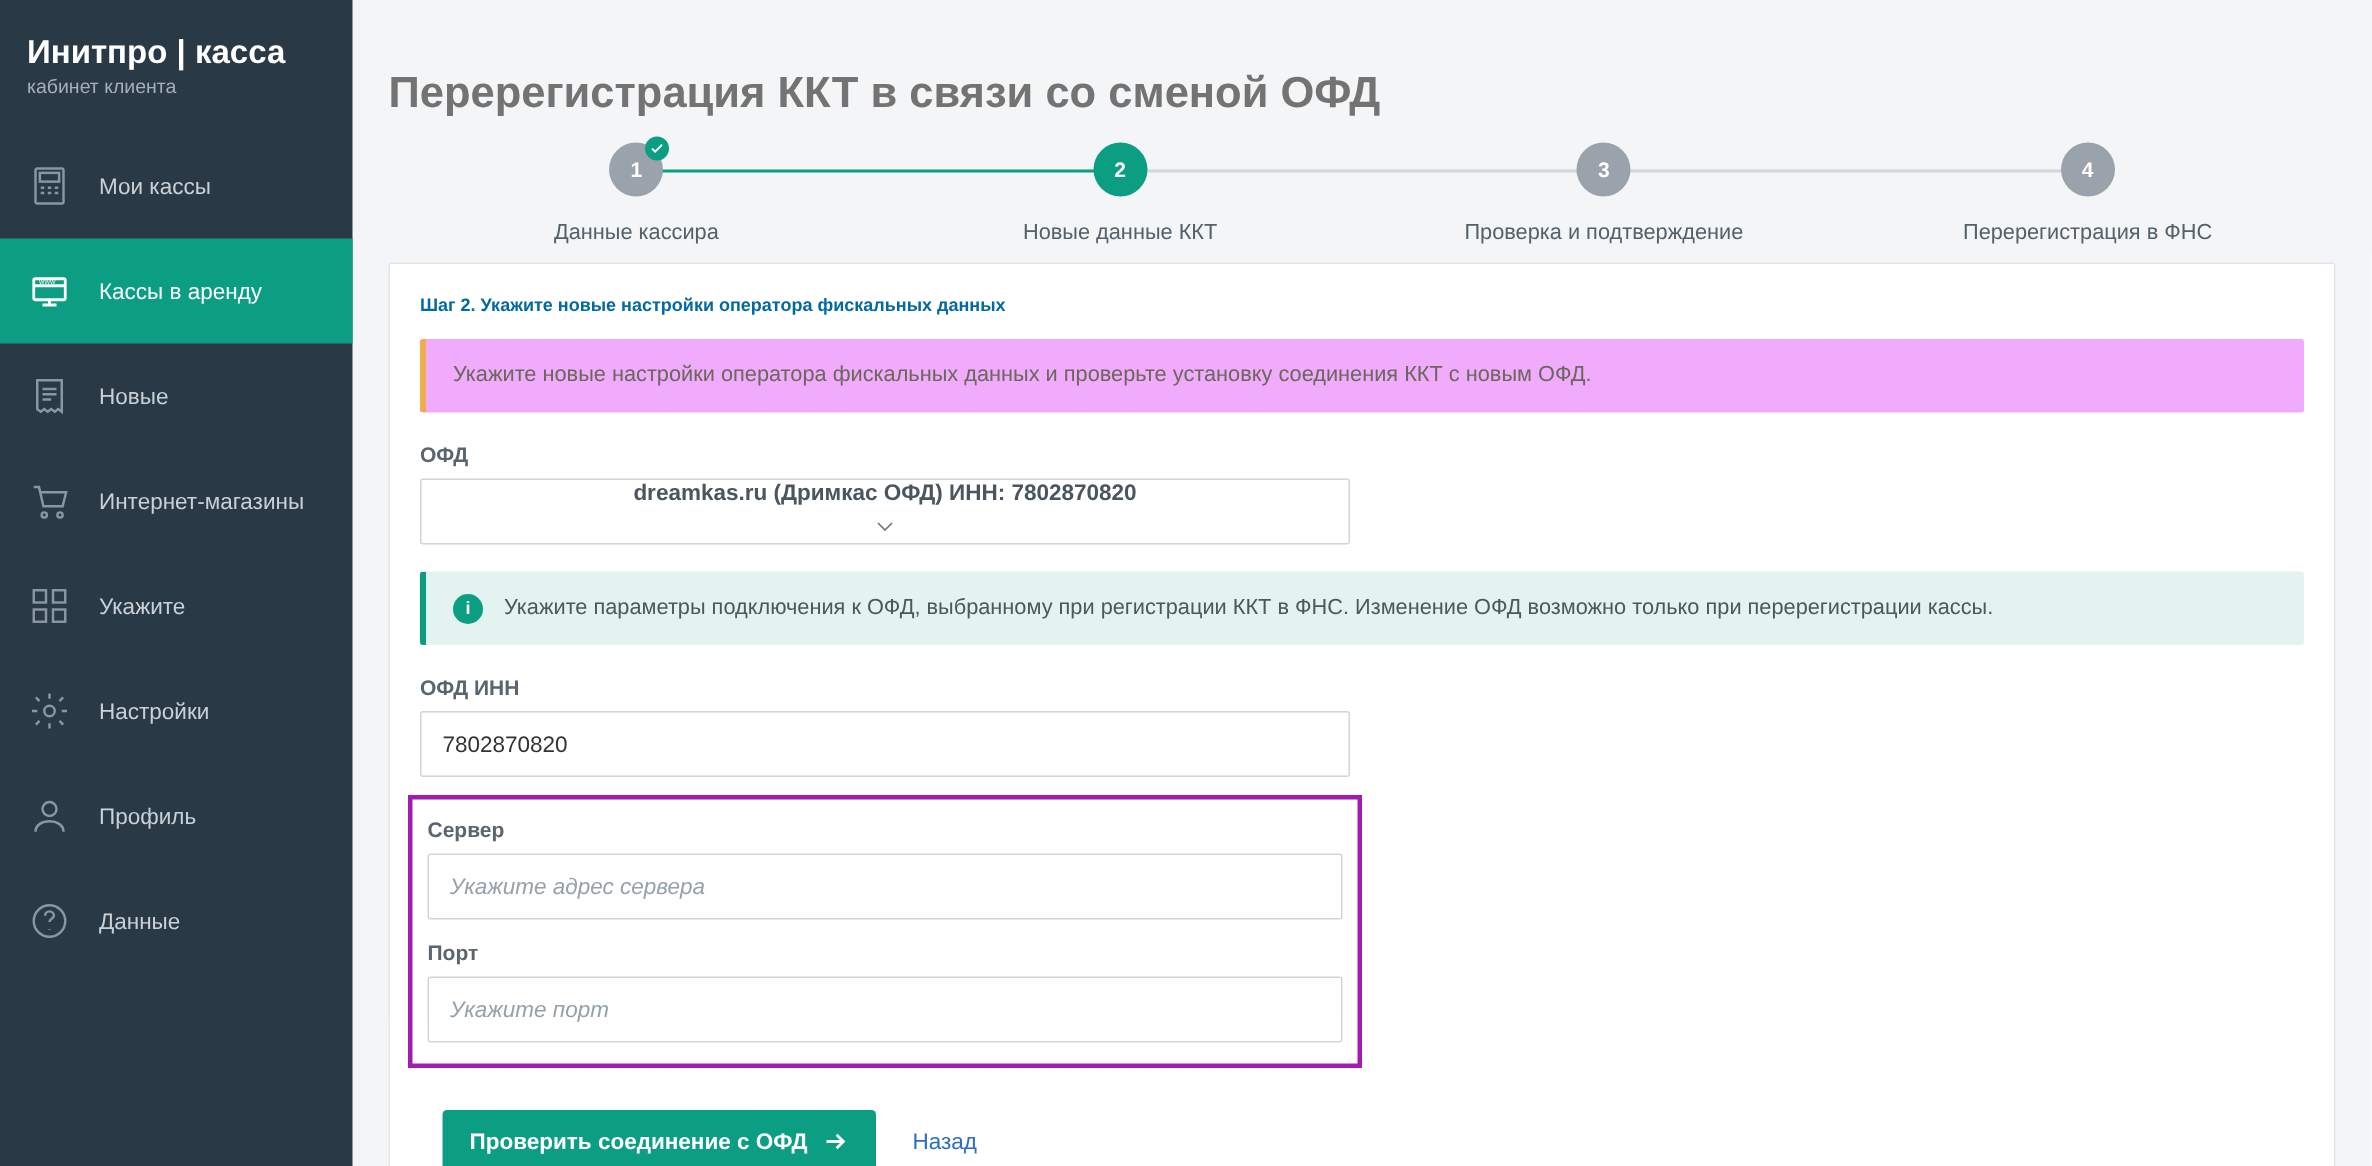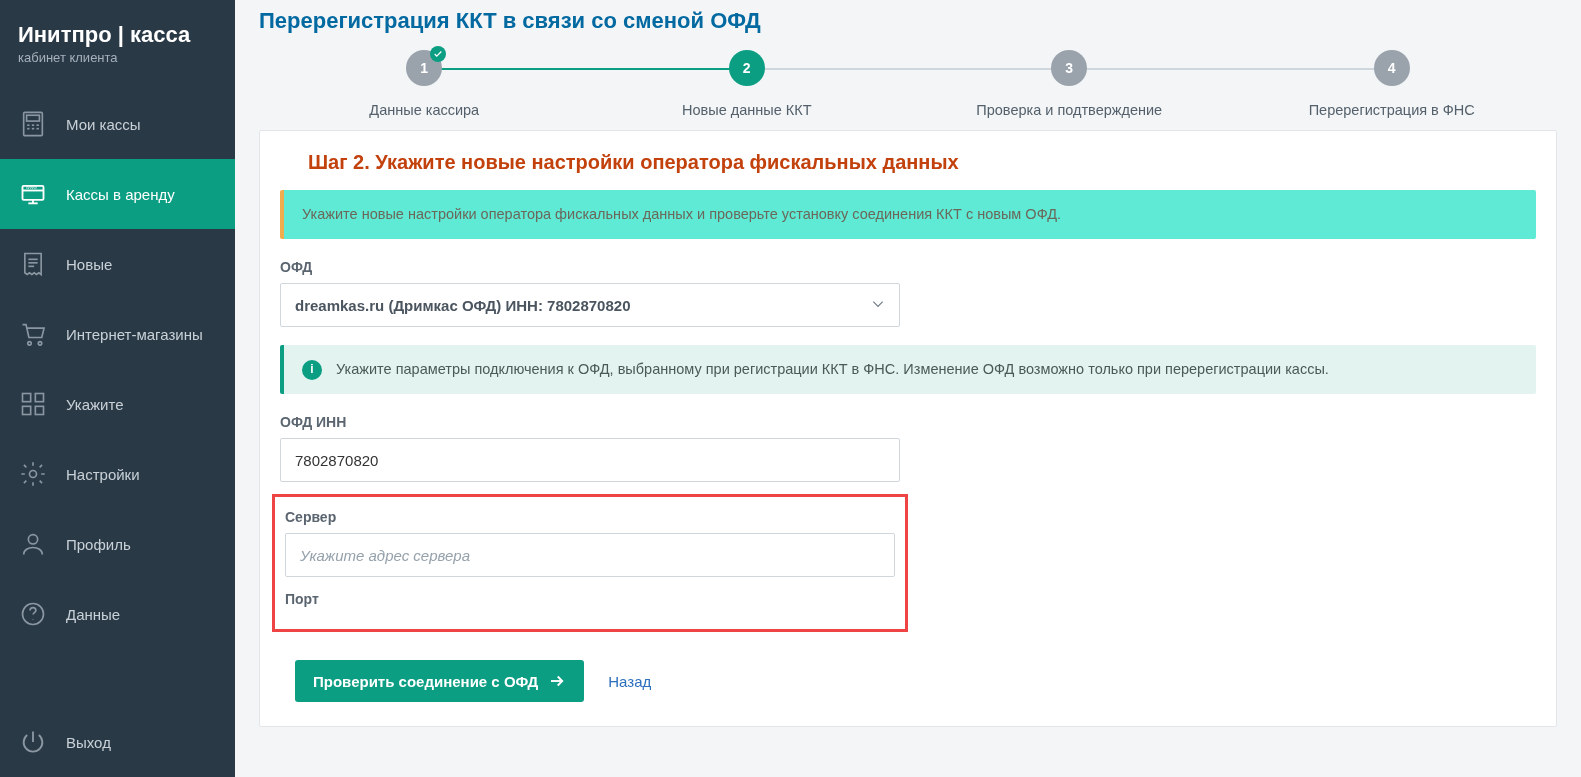--- a/index.html
+++ b/index.html
@@ -36,21 +36,21 @@
   }
   .nav-item.active { background: #0c9e83; color: #fff; align-items: center; }
   .nav-item .icon { width: 30px; height: 30px; display:flex; align-items:center; justify-content:center; }
   .nav-item .icon svg { stroke: #8a97a2; }
   .nav-item.active .icon svg { stroke: #fff; }
   .nav-item .label { font-size: 15px; }
   .nav-bottom { }
 
   
   .main { flex: 1; padding: 8px 24px 24px 24px; }
-  .page-title { font-size: 22px; font-weight: 700; color: #0369a1; margin-bottom: 16px; }
+  .page-title { font-size: 29px; font-weight: 700; color: #737373; margin-bottom: 16px; margin-top: 38px; }
 
   
   .stepper {
     display: flex;
     align-items: flex-start;
     justify-content: space-between;
     padding: 0 4px 12px 4px;
     position: relative;
   }
   .step {
@@ -91,31 +91,31 @@
   }
   .step-line.green { background: #0c9e83; }
 
   
   .card {
     background: #fff;
     border: 1px solid #e2e6ea;
     border-radius: 2px;
     padding: 20px 20px 24px 20px;
   }
-  .card h2 { font-size: 20px; font-weight: 700; color: #c2410c; margin-bottom: 16px; margin-left: 28px; }
+  .card h2 { font-size: 12px; font-weight: 700; color: #0369a1; margin-bottom: 16px; }
 
   .alert {
     padding: 14px 18px;
     border-radius: 2px;
     margin-bottom: 20px;
     font-size: 14.5px;
     line-height: 1.45;
   }
   .alert-warn {
-    background: #5eead4;
+    background: #f0abfc;
     border-left: 4px solid #f0ad4e;
     color: #6b675a;
   }
   .alert-info {
     background: #e3f4f0;
     border-left: 4px solid #0c9e83;
     color: #4a5a56;
     display: flex;
     gap: 14px;
     align-items: flex-start;
@@ -146,25 +146,26 @@
     font-family: inherit;
   }
   .input::placeholder { color: #95a1ab; font-style: italic; }
   .select {
     display: flex;
     justify-content: space-between;
     align-items: center;
     cursor: pointer;
     font-weight: 600;
     color: #4b5560;
+    flex-direction: column;
   }
   .select .caret svg { stroke:#707a84; }
 
   .highlight-box {
-    border: 3px solid #ef4444;
+    border: 3px solid #a21caf;
     padding: 12px 10px 14px 10px;
     width: 636px;
     margin-top: -6px;
     margin-left: -8px;
   }
   .highlight-box .field-group { width: 100%; margin-bottom: 14px; }
   .highlight-box .field-group:last-child { margin-bottom: 0; }
 
   .actions { display: flex; align-items: center; gap: 24px; margin-top: 28px; }
   .btn-primary {
@@ -376,20 +377,21 @@
         <input class="input" type="text" value="7802870820" style="">
       </div>
 
       <div class="highlight-box">
         <div class="field-group">
           <label class="field-label">Сервер</label>
           <input class="input" type="text" placeholder="Укажите адрес сервера" style="">
         </div>
         <div class="field-group">
           <label class="field-label">Порт</label>
+          <input class="input" type="text" placeholder="Укажите порт" style="">
         </div>
       </div>
 
       <div class="actions">
         <button class="btn-primary">
           <span>Проверить соединение с ОФД</span>
           <svg width="18" height="18" viewBox="0 0 24 24" fill="none" stroke-width="2.5">
               <line x1="4" y1="12" x2="19" y2="12"></line>
               <polyline points="13 6 19 12 13 18"></polyline>
             </svg>

